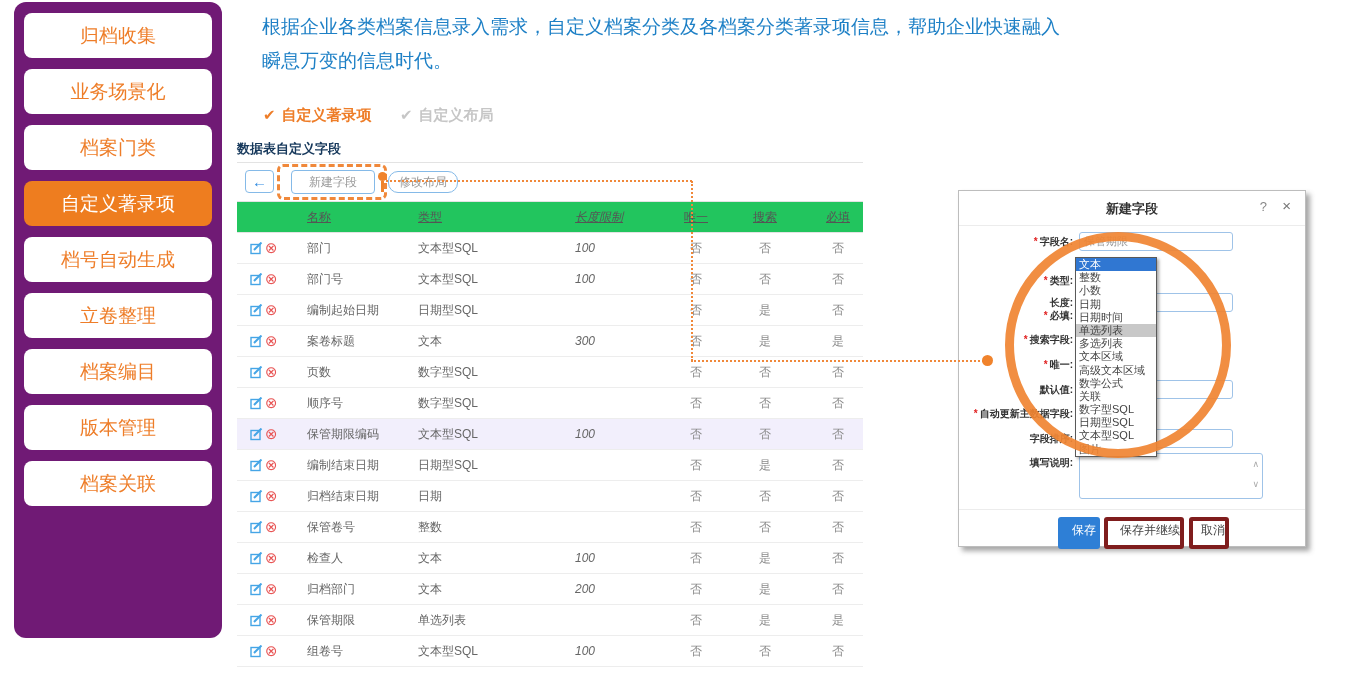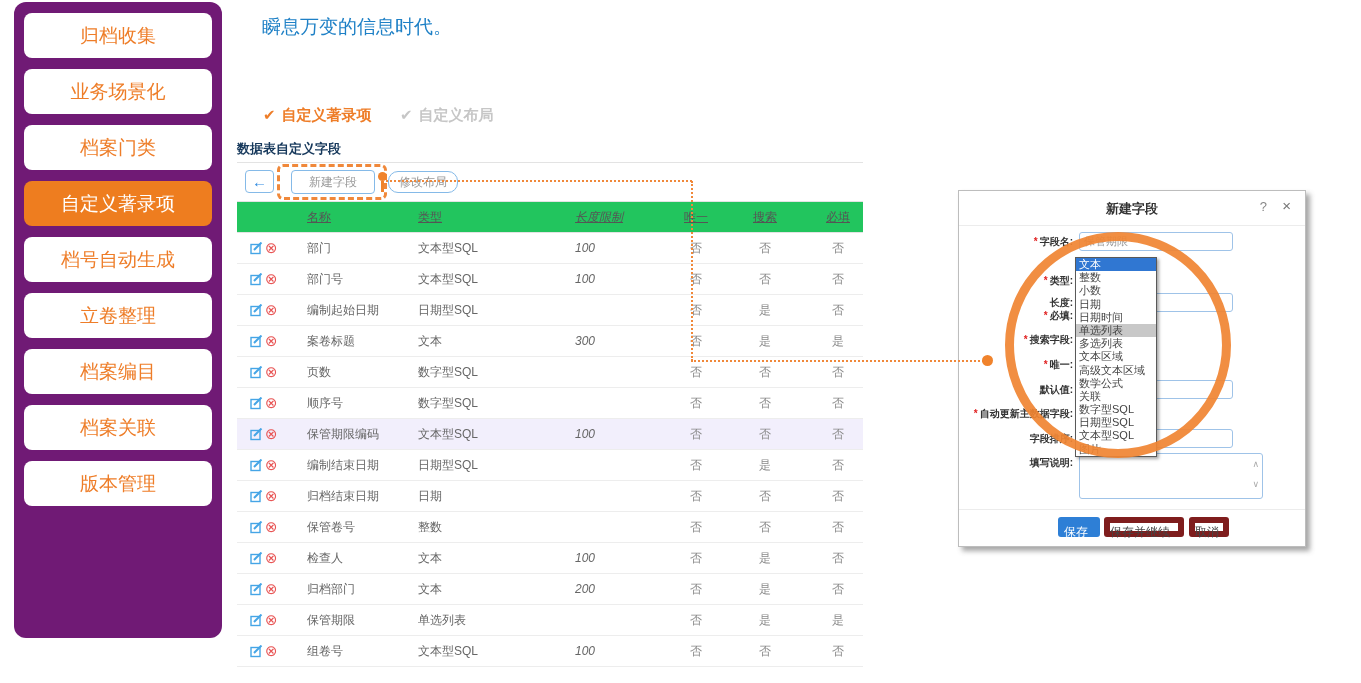--- a/index.html
+++ b/index.html
@@ -58,21 +58,21 @@
   #dlg-help{position:absolute;top:8px;right:38px;color:#888;font-size:13px;cursor:pointer;}
   #dlg-close{position:absolute;top:6px;right:14px;color:#777;font-size:15px;cursor:pointer;}
   #dlg-sep{position:absolute;top:34px;left:0;width:100%;border-top:1px solid #ececec;}
   .frow{position:absolute;left:0;width:100%;height:20px;}
   .flabel{position:absolute;left:0;width:114px;text-align:right;font-size:10px;font-weight:bold;color:#333;line-height:20px;white-space:nowrap;}
   .flabel .req{color:#e02020;margin-right:2px;}
   .finput{position:absolute;left:120px;top:0;width:154px;height:19px;border:1px solid #9fc3e8;border-radius:3px;font-size:11px;color:#999;padding:0 4px;background:#fff;font-family:inherit;}
   .ftext{position:absolute;left:120px;top:0;width:184px;height:46px;border:1px solid #9fc3e8;border-radius:3px;background:#fff;}
   .ftext .sc{position:absolute;right:3px;color:#aaa;font-size:9px;line-height:9px;}
   #dlg-fsep{position:absolute;top:318px;left:0;width:100%;border-top:1px solid #ececec;}
-  .dbtn{position:absolute;top:326px;height:20px;border:6px solid #7f1d1d;border-radius:3px;background:#fff;color:#444;font-size:12px;text-align:left;line-height:18px;cursor:pointer;white-space:nowrap;}
+  .dbtn{position:absolute;top:326px;height:32px;border:4px solid #7f1d1d;border-radius:3px;background:#fff;color:#444;font-size:12px;text-align:right;line-height:18px;cursor:pointer;white-space:nowrap;}
   .dbtn.primary{background:#2e7fd6;border-color:#2e7fd6;color:#fff;}
 
   
   #dropdown{position:absolute;left:1075px;top:257px;width:82px;background:#fff;border:1px solid #595959;box-shadow:2px 2px 3px rgba(0,0,0,.35);z-index:22;font-size:11px;color:#444;}
   .opt{height:13.2px;line-height:13px;padding-left:3px;white-space:nowrap;overflow:hidden;cursor:pointer;}
   .opt.selected{background:#3077d2;color:#fff;}
   .opt.hover{background:#c8c8c8;}
 </style>
 </head>
 <body>
@@ -93,28 +93,29 @@
     <div class="sb-item">
       <span>档号自动生成</span>
     </div>
     <div class="sb-item">
       <span>立卷整理</span>
     </div>
     <div class="sb-item">
       <span>档案编目</span>
     </div>
     <div class="sb-item">
+      <span>版本管理</span>
+    </div>
+    <div class="sb-item">
       <span>档案关联</span>
     </div>
-    <div class="sb-item">
-      <span>版本管理</span>
-    </div>
   </nav>
 
 <div id="intro">
+  <div>根据企业各类档案信息录入需求，自定义档案分类及各档案分类著录项信息，帮助企业快速融入</div>
   <div>瞬息万变的信息时代。</div>
 </div>
 
 <div id="tab1" class="tab">
   <span class="chk">✔</span><span>自定义著录项</span>
 </div>
 <div id="tab2" class="tab">
   <span class="chk">✔</span><span>自定义布局</span>
 </div>
 

